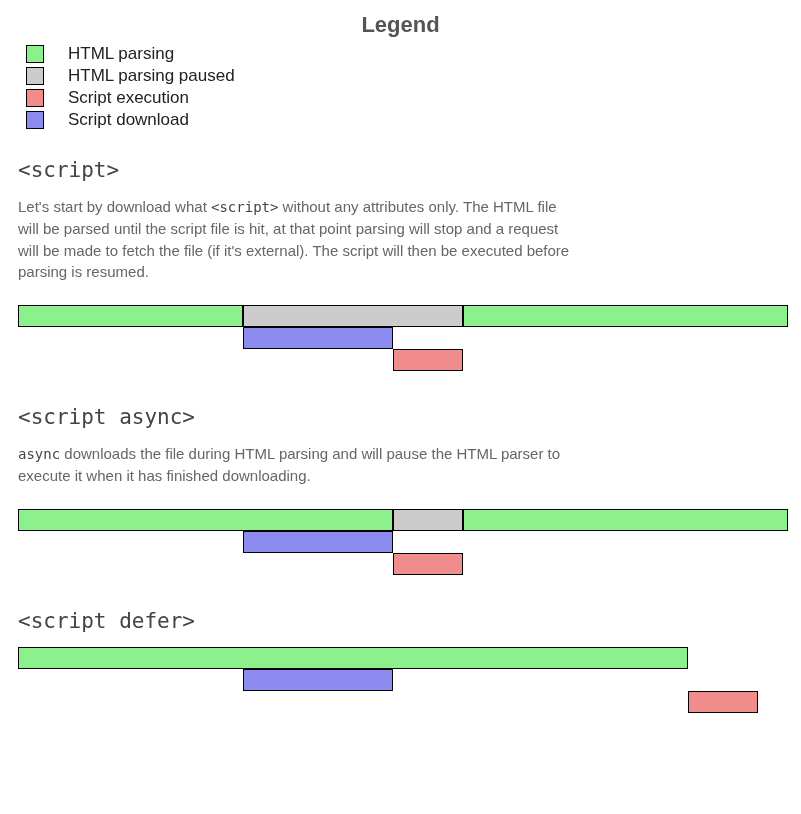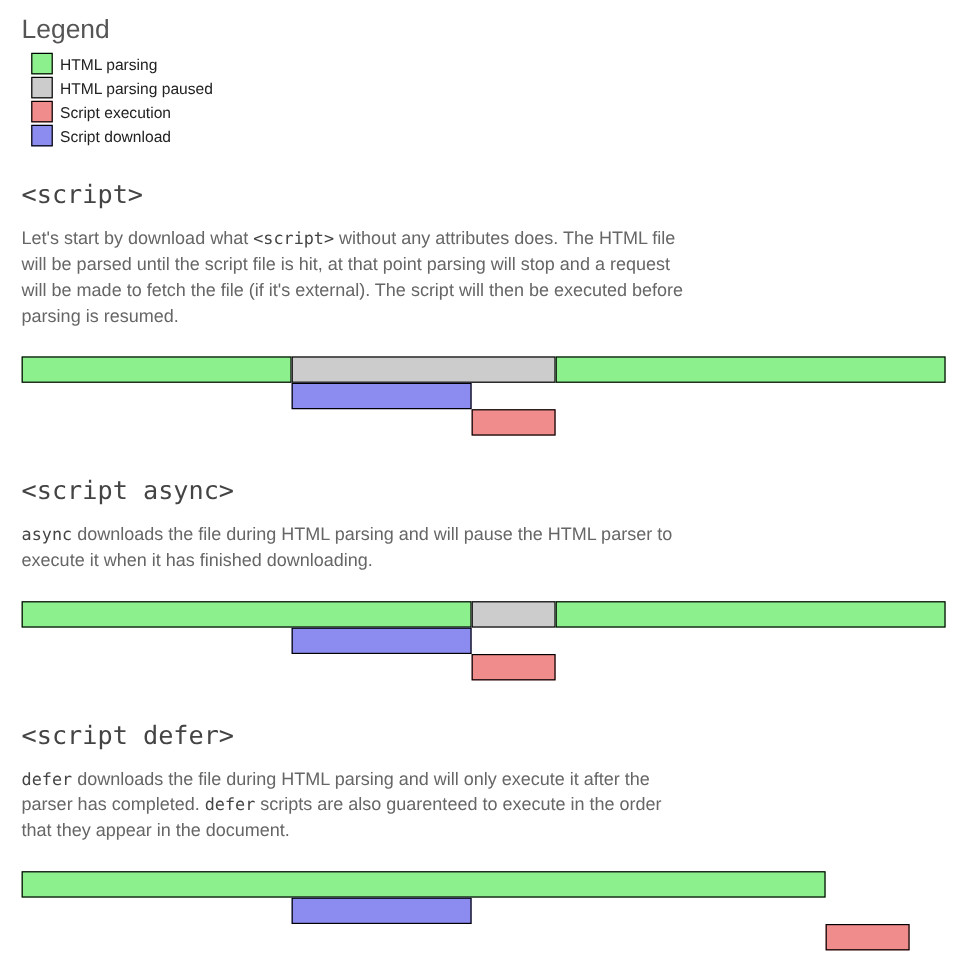--- a/index.html
+++ b/index.html
@@ -7,32 +7,34 @@
     margin: 0;
     padding: 12px 18px 40px 18px;
     font-family: "Segoe UI", "Helvetica Neue", Arial, sans-serif;
     background: #fff;
     color: #555;
     width: 801px;
   }
   .legend-title {
     font-size: 22px;
     color: #555;
-    font-weight: 400;
+    font-weight: 700;
     margin: 0 0 6px 0;
+    text-align: center;
   }
   .legend-list {
     margin: 0 0 18px 8px;
   }
   .legend-item {
     display: flex;
     align-items: center;
     margin: 2px 0;
-    font-size: 13px;
+    font-size: 17px;
     color: #222;
+    gap: 18px;
   }
   .swatch {
     width: 18px;
     height: 18px;
     border: 1px solid #000;
     margin-right: 6px;
     flex: 0 0 auto;
   }
   h2 {
     font-family: "Consolas","Menlo","Monaco",monospace;
@@ -84,37 +86,36 @@
       <span>Script execution</span>
     </div>
     <div class="legend-item">
       <span class="swatch" style="background: rgb(140, 140, 240);"></span>
       <span>Script download</span>
     </div>
   </div>
 
 <div id="sections">
     <h2>&lt;script&gt;</h2>
-    <p><span>Let's start by download what </span><code>&lt;script&gt;</code><span> without any attributes does. The HTML file will be parsed until the script file is hit, at that point parsing will stop and a request will be made to fetch the file (if it's external). The script will then be executed before parsing is resumed.</span></p>
+    <p><span>Let's start by download what </span><code>&lt;script&gt;</code><span> without any attributes only. The HTML file will be parsed until the script file is hit, at that point parsing will stop and a request will be made to fetch the file (if it's external). The script will then be executed before parsing is resumed.</span></p>
     <div class="diagram">
       <div class="bar" style="left: 0px; width: 225px; top: 0px; background: rgb(140, 240, 140);"></div>
       <div class="bar" style="left: 225px; width: 220px; top: 0px; background: rgb(204, 204, 204);"></div>
       <div class="bar" style="left: 445px; width: 325px; top: 0px; background: rgb(140, 240, 140);"></div>
       <div class="bar" style="left: 225px; width: 150px; top: 22px; background: rgb(140, 140, 240);"></div>
       <div class="bar" style="left: 375px; width: 70px; top: 44px; background: rgb(240, 140, 140);"></div>
     </div>
     <h2>&lt;script async&gt;</h2>
     <p><code>async</code><span> downloads the file during HTML parsing and will pause the HTML parser to execute it when it has finished downloading.</span></p>
     <div class="diagram">
       <div class="bar" style="left: 0px; width: 375px; top: 0px; background: rgb(140, 240, 140);"></div>
       <div class="bar" style="left: 375px; width: 70px; top: 0px; background: rgb(204, 204, 204);"></div>
       <div class="bar" style="left: 445px; width: 325px; top: 0px; background: rgb(140, 240, 140);"></div>
       <div class="bar" style="left: 225px; width: 150px; top: 22px; background: rgb(140, 140, 240);"></div>
       <div class="bar" style="left: 375px; width: 70px; top: 44px; background: rgb(240, 140, 140);"></div>
     </div>
     <h2>&lt;script defer&gt;</h2>
-    <p><code>defer</code><span> downloads the file during HTML parsing and will only execute it after the parser has completed. </span><code>defer</code><span> scripts are also guarenteed to execute in the order that they appear in the document.</span></p>
     <div class="diagram">
       <div class="bar" style="left: 0px; width: 670px; top: 0px; background: rgb(140, 240, 140);"></div>
       <div class="bar" style="left: 225px; width: 150px; top: 22px; background: rgb(140, 140, 240);"></div>
       <div class="bar" style="left: 670px; width: 70px; top: 44px; background: rgb(240, 140, 140);"></div>
     </div>
   </div>
 
 </body></html>

